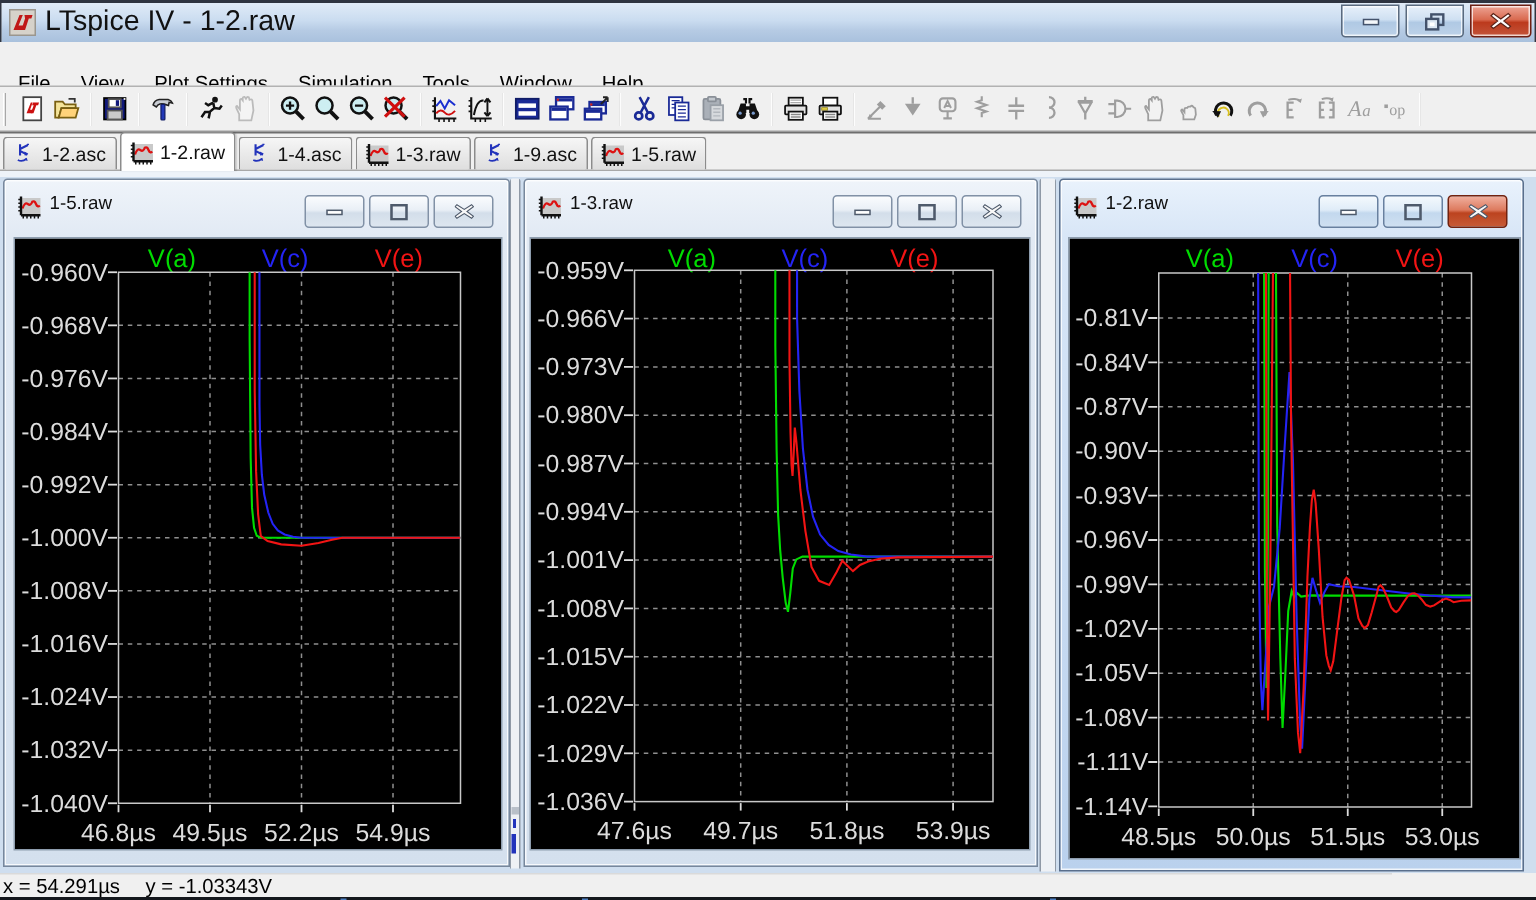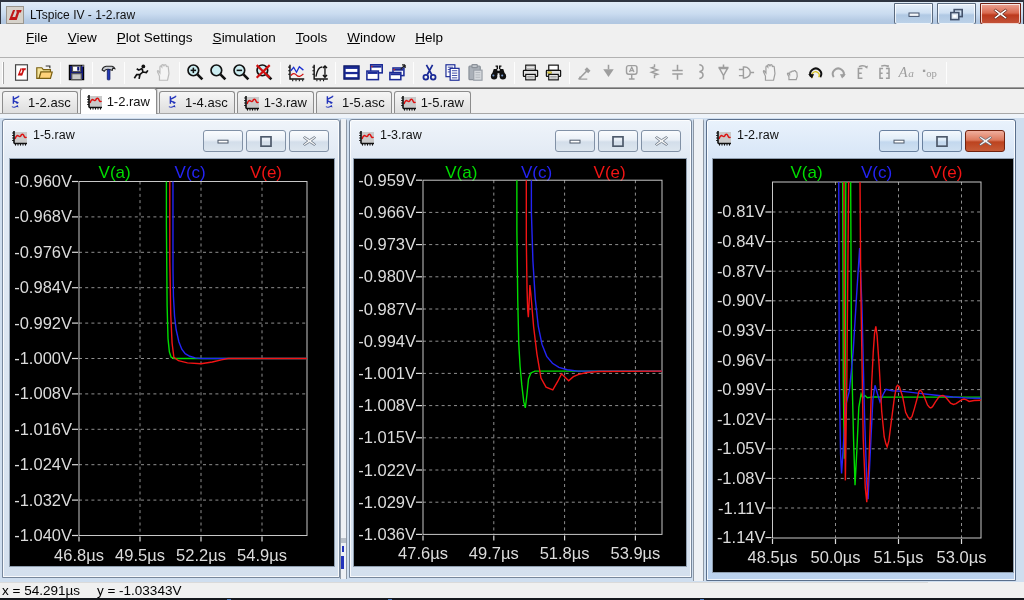--- a/index.html
+++ b/index.html
@@ -7,31 +7,31 @@
   body { font-family:"Liberation Sans", sans-serif; }
   .app { position:relative; width:1024px; height:600px; background:#f0f0f0; }
 
   
   .titlebar { position:absolute; left:0; top:0; width:1024px; height:28px;
     background:linear-gradient(180deg,#e0ebf7 0%,#cadcf0 45%,#b6cbe4 70%,#a9c1dd 100%);
     border-top:2px solid #2e3440; border-left:1px solid #2e3440; border-right:1px solid #2e3440;
     display:flex; align-items:center; }
   .app-icon { width:18px; height:18px; margin:0 6px 0 5px; background:#d6d2ca; border:1px solid #9a968e;
     display:flex; align-items:center; justify-content:center; }
-  .main-title { font-size:12px; color:#111; padding-bottom:1px; }
+  .main-title { font-size:19px; color:#111; padding-bottom:1px; }
   .win-btns { position:absolute; right:2px; top:1px; display:flex; gap:4px; }
   .wbtn { width:39px; height:22px; border-radius:0 0 3px 3px; border:1px solid #5a6a7e;
     background:linear-gradient(180deg,#e7f0fa 0%,#cfe0f2 45%,#b0c9e4 55%,#bdd2e8 100%);
     display:flex; align-items:center; justify-content:center; box-shadow:inset 0 0 0 1px rgba(255,255,255,.75); }
   .wbtn.close { width:41px; border:1px solid #6e1f12;
     background:linear-gradient(180deg,#eda495 0%,#d96a50 45%,#bc3a1d 55%,#c3543a 100%); }
 
   
-  .menubar { position:absolute; left:0; top:24px; width:1024px; height:27px; background:#f0f0f0;
-    display:flex; align-items:center; padding-left:16px; }
+  .menubar { position:absolute; left:0; top:42px; width:1024px; height:27px; background:#f0f0f0;
+    display:flex; align-items:center; padding-left:2px; }
   .menu-item { font-size:13.5px; color:#000; padding:4px 10px 5px 10px; }
   .menu-item u { text-decoration:underline; }
 
   
   .toolbar { position:absolute; left:0; top:57px; width:1024px; height:31px; background:#f0f0f0;
     border-top:1px solid #b2b2b2; border-bottom:1px solid #9d9d9d; display:flex; align-items:center; padding-left:2px; }
   .tb-edge { width:2px; height:22px; border-left:1px solid #fff; border-right:1px solid #a8a8a8; margin-right:6px; }
   .tb-btn { width:23px; height:22px; display:flex; align-items:center; justify-content:center; }
   .tb-sep { width:1px; height:22px; background:#ababab; border-right:1px solid #fdfdfd; margin:0 4px; }
 
@@ -433,21 +433,21 @@
           </svg>
           <span class="tab-label">1-3.raw</span>
         </div>
         <div class="tab">
           <svg width="16" height="15" viewBox="0 0 16 16">
             <path d="M5.2 1.2 V9.2 M5.2 4.6 L10.8 1.8 M10.8 1.8 V0.8 M5.2 6 L10.4 8.8" stroke="#2233bb" stroke-width="1.5" fill="none"></path>
             <path d="M8.2 6.4 l2.8 1.5 -2.4 1.6 Z" fill="#2233bb"></path>
             <path d="M3.6 12.4 Q6.8 14.2 9.8 11.4" stroke="#2233bb" stroke-width="1.2" fill="none"></path>
             <path d="M10.6 13.2 l-0.6-2.4 -2 1.5 Z" fill="#2233bb"></path>
           </svg>
-          <span class="tab-label">1-5.asc</span>
+          <span class="tab-label">1-9.asc</span>
         </div>
         <div class="tab">
           <svg width="17" height="16" viewBox="0 0 17 16">
             <rect x="3" y="2" width="13" height="11" fill="#c9c9c9"></rect>
             <path d="M4 9 q1.5-4.5 3.5-3 t3-1.5 q1.5-1 2.5 1.5 t2.5 1" fill="none" stroke="#dd1111" stroke-width="1.5"></path>
             <path d="M3 1 v12.5 M3 13.5 h13" stroke="#111" stroke-width="1.6" fill="none"></path>
             <path d="M1.2 3h1.8 M1.2 5.5h1.8 M1.2 8h1.8 M1.2 10.5h1.8 M4.5 14 v1.6 M7 14 v1.6 M9.5 14 v1.6 M12 14 v1.6 M14.5 14 v1.6" stroke="#111" stroke-width="1" fill="none"></path>
           </svg>
           <span class="tab-label">1-5.raw</span>
         </div>

